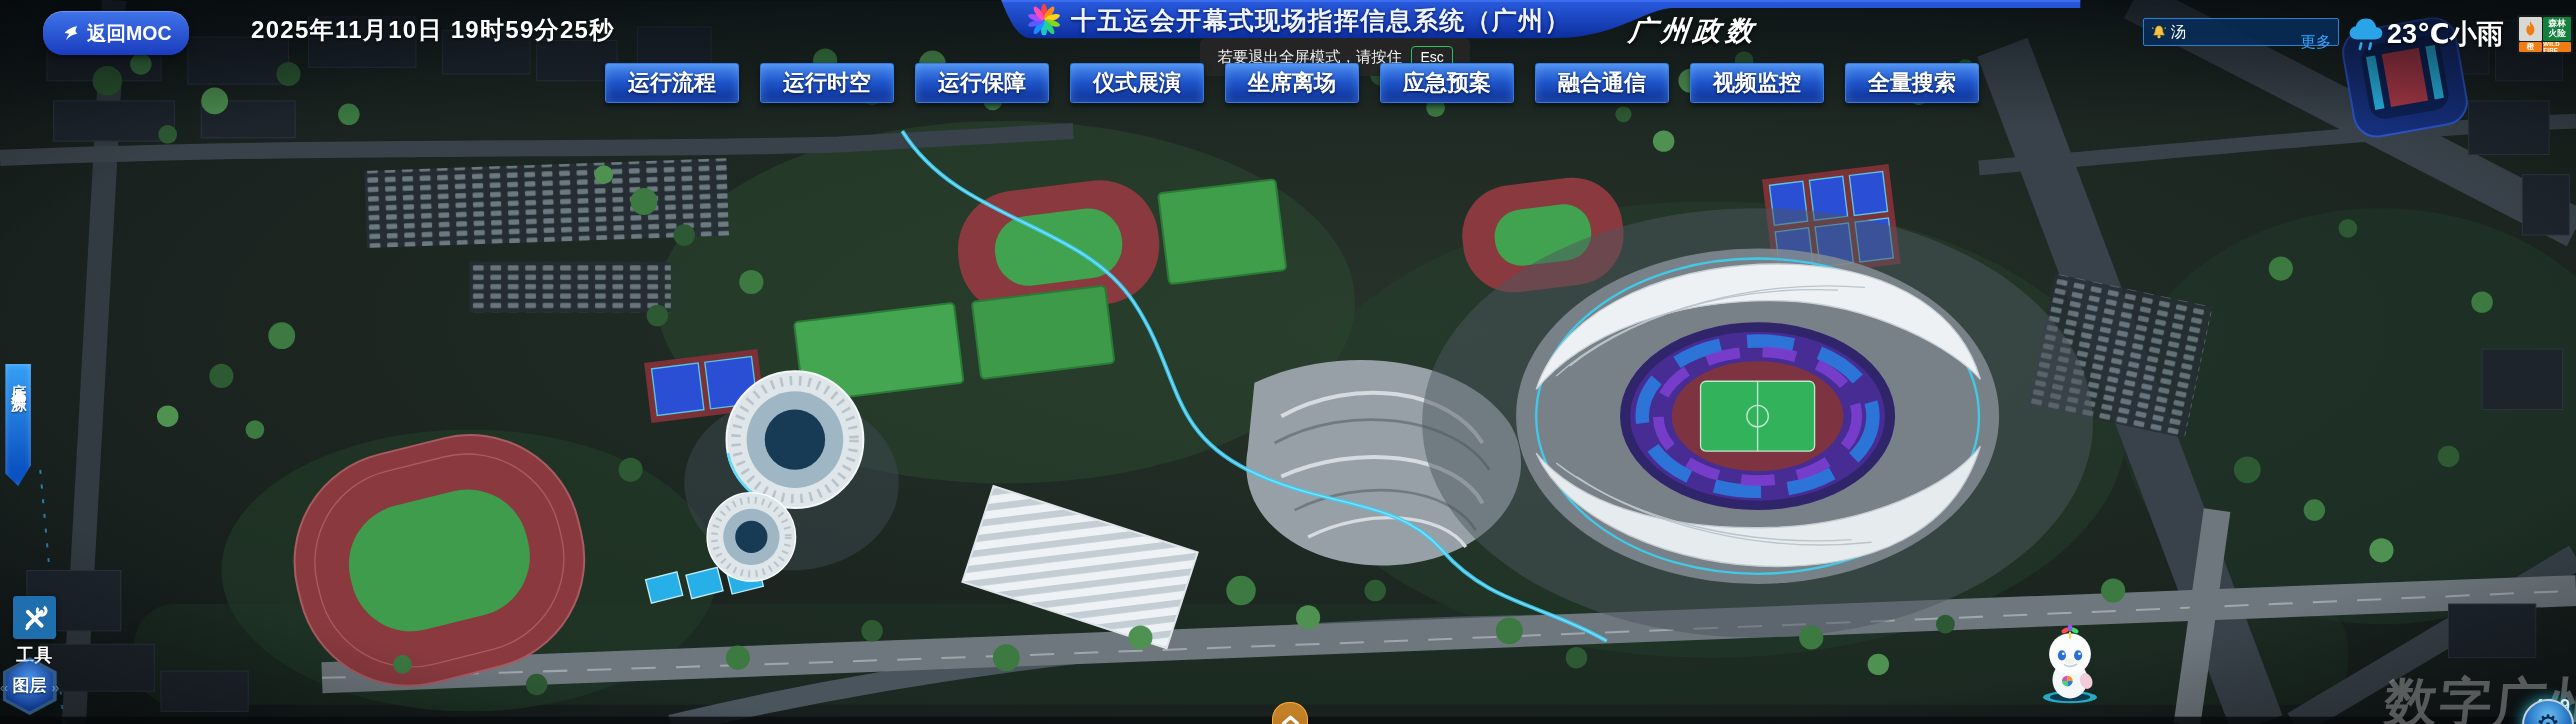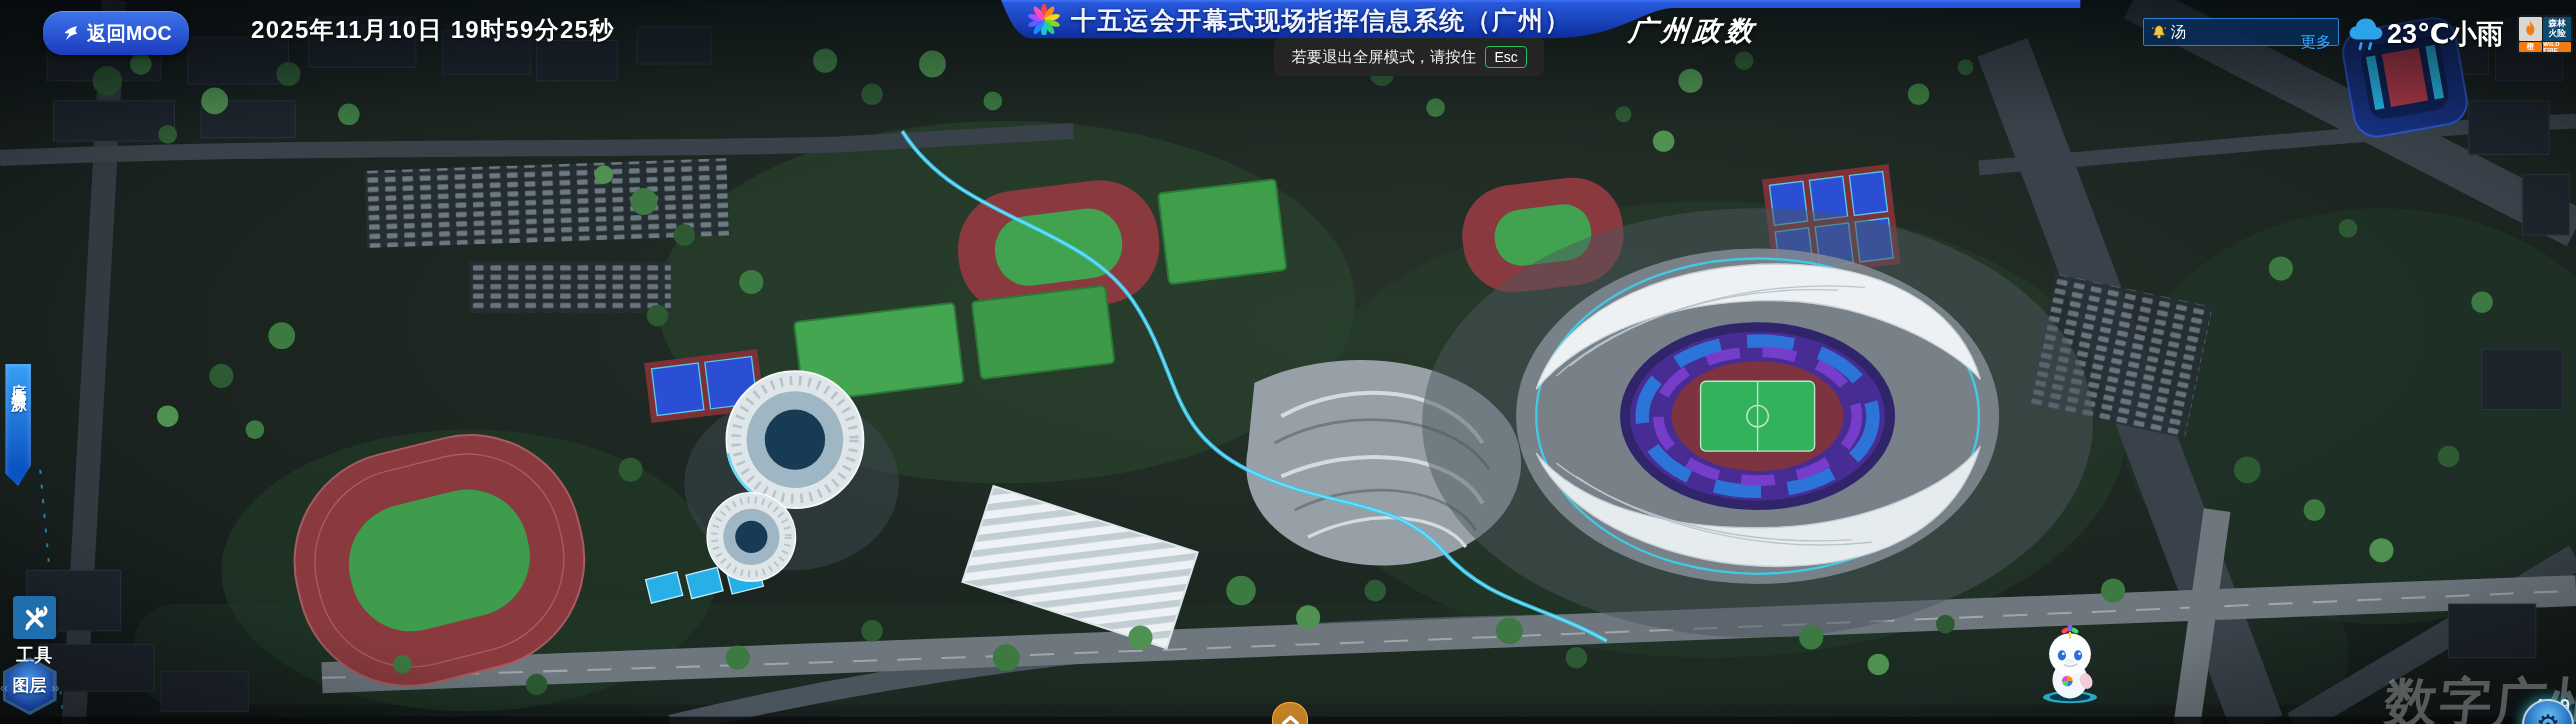--- a/index.html
+++ b/index.html
@@ -20,39 +20,39 @@
 
   .banner-svg{position:absolute;left:973px;top:0;}
   .banner-logo{position:absolute;left:1028px;top:3.4px;}
   .banner-title{position:absolute;left:1071px;top:4.7px;width:510px;height:31px;line-height:31px;
             font-size:25px;font-weight:bold;color:#eef4ff;letter-spacing:1.3px;
             text-shadow:0 1.3px 3.4px rgba(2,12,60,.9);}
   .org-name{position:absolute;left:1629px;top:13.4px;font-size:27.5px;font-weight:bold;
             font-style:italic;letter-spacing:4.7px;transform:skewX(-6deg);
             text-shadow:0 2px 4px rgba(0,0,0,.85);}
 
-  .esc-toast{position:absolute;left:1274px;top:38px;height:38px;padding:0 17.4px;border-radius:6px;
+  .esc-toast{position:absolute;left:1200px;top:38px;height:38px;padding:0 17.4px;border-radius:6px;
             background:rgba(38,38,38,.9);display:flex;align-items:center;gap:9.4px;
             font-size:15.4px;color:#f0f0f0;}
   .esc-key{border:1px solid #22c55e;border-radius:4px;padding:2px 8px;font-size:14px;color:#fff;}
 
   .ticker{position:absolute;left:2143px;top:18px;width:196px;height:28px;
             background:rgba(7,44,88,.88);border:0.7px solid #2e7fd6;border-radius:2px;
             display:flex;align-items:center;padding:0 6.7px;box-sizing:border-box;}
   .ticker-text{font-size:15.4px;color:#fff;margin-left:4px;flex:1;overflow:hidden;white-space:nowrap;}
   .ticker-more{font-size:15.4px;color:#35a6ff;cursor:pointer;margin-top:20px;}
 
   .weather{position:absolute;left:2345px;top:14.8px;display:flex;align-items:center;}
   .weather-text{font-size:27px;font-weight:bold;text-shadow:0 1.3px 3.4px rgba(0,0,0,.8);}
 
   .fire-badge{position:absolute;left:2517px;top:14.8px;width:56px;height:39px;
             background:rgba(25,28,30,.85);border-radius:2.7px;padding:2px;box-sizing:border-box;
             display:grid;grid-template-columns:23px 1fr;grid-template-rows:1fr 10px;gap:1.3px;}
   .fire-cell-icon{background:#d8d8d4;border-radius:1.3px;display:flex;align-items:center;justify-content:center;}
-  .fire-cell-name{background:#0c4a6e;border-radius:1.3px;display:flex;flex-direction:column;
+  .fire-cell-name{background:#15803d;border-radius:1.3px;display:flex;flex-direction:column;
             align-items:center;justify-content:center;font-size:8.7px;font-weight:bold;line-height:9.4px;}
   .fire-cell-level{background:#ef7d13;border-radius:1.3px;font-size:7.4px;font-weight:bold;
             display:flex;align-items:center;justify-content:center;}
   .fire-cell-en{background:#ef7d13;border-radius:1.3px;font-size:6px;font-weight:bold;letter-spacing:0.3px;
             display:flex;align-items:center;justify-content:center;}
 
   
   .nav-row{position:absolute;left:605px;top:63px;display:flex;gap:21px;}
   .nav-btn{width:134px;height:40px;border-radius:2.7px;cursor:pointer;
            background:linear-gradient(180deg,#4b8df0 0%,#1f55ca 48%,#0c2e94 100%);
@@ -425,20 +425,31 @@
       </svg>
     </div>
     <div class="fire-cell-name">
       <span>森林</span>
       <span>火险</span>
     </div>
     <div class="fire-cell-level">橙</div>
     <div class="fire-cell-en">WILD FIRE</div>
   </div>
 
+  <div class="nav-row">
+    <div class="nav-btn">运行流程</div>
+    <div class="nav-btn">运行时空</div>
+    <div class="nav-btn">运行保障</div>
+    <div class="nav-btn">仪式展演</div>
+    <div class="nav-btn">坐席离场</div>
+    <div class="nav-btn">应急预案</div>
+    <div class="nav-btn">融合通信</div>
+    <div class="nav-btn">视频监控</div>
+    <div class="nav-btn">全量搜索</div>
+  </div>
 
   <div class="base-tab">
     <span class="base-tab-label">底座资源</span>
     <span class="base-tab-arrow"></span>
   </div>
 
   <div class="tools-wrap">
     <div class="tools-box">
       <svg width="29.5" height="29.5" viewBox="0 0 60 60">
         <g stroke="#fff" stroke-width="8" stroke-linecap="round">

